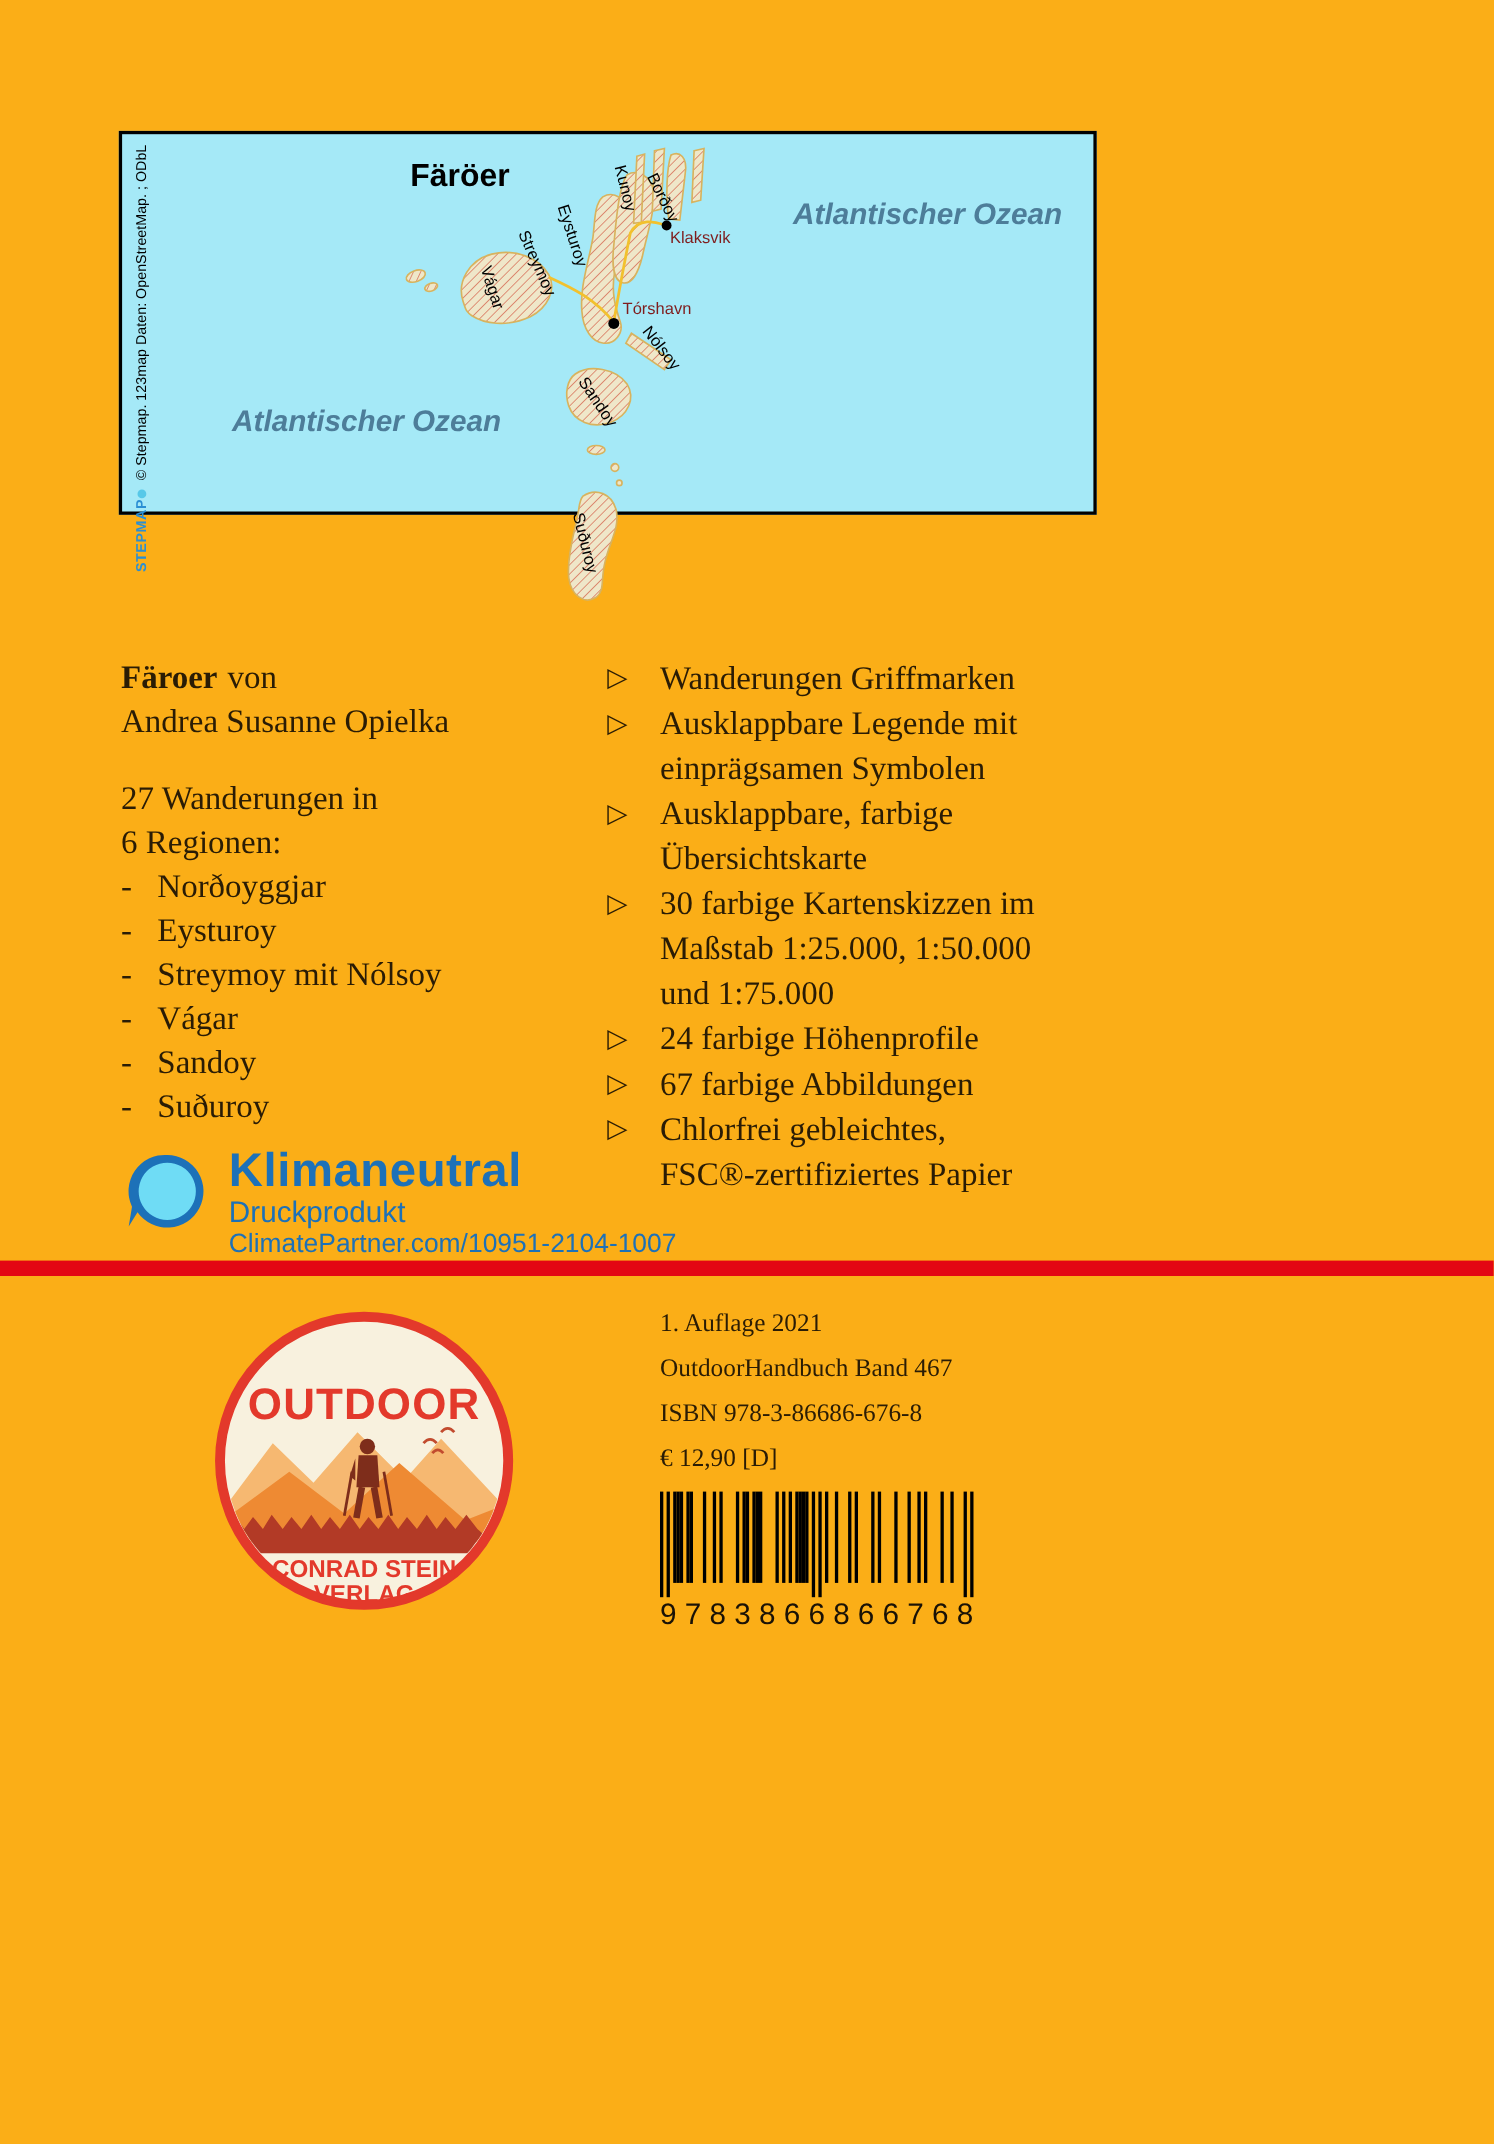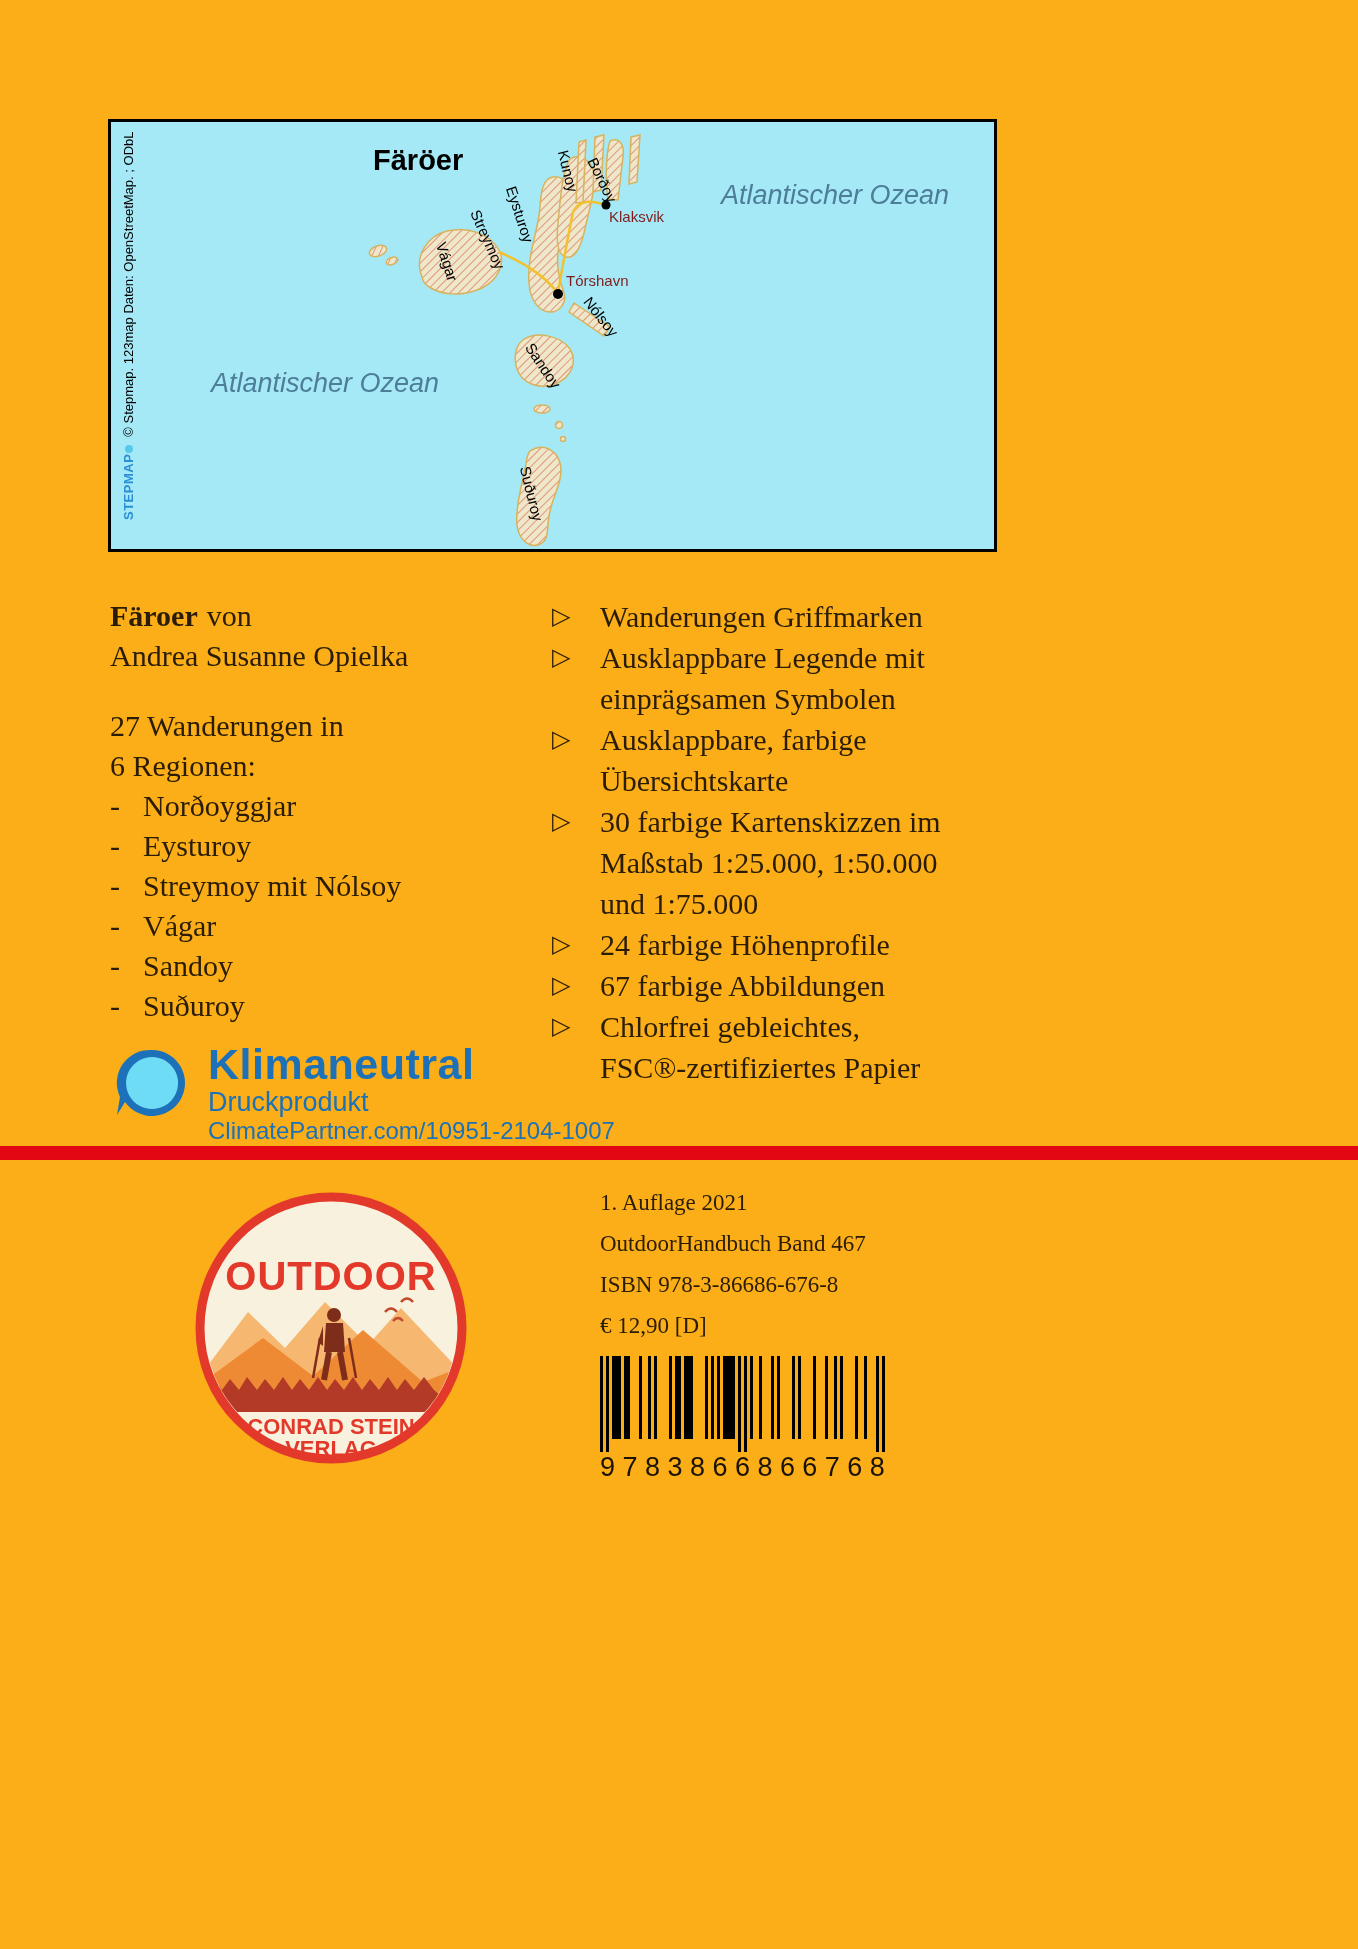--- a/index.html
+++ b/index.html
@@ -8,31 +8,31 @@
     background:#FBAE17;
     font-family:"Liberation Serif", serif;
     color:#2A1C05;
     position:relative;
     overflow:hidden;
   }
   .page { position:absolute; inset:0; }
 
   
   .map-panel {
-    position:absolute; left:108px; top:119px; width:889px; height:433px;
+    position:absolute; left:108px; top:119px; width:889px; height:349px;
     background:#A5E9F7; border:3px solid #000;
   }
   .map-svg { position:absolute; left:0; top:0; width:883px; height:427px; }
   .map-title {
     position:absolute; left:262px; top:22px;
     font-family:"Liberation Sans", sans-serif; font-weight:bold; font-size:29px; color:#000;
   }
   .ocean {
     position:absolute; font-family:"Liberation Sans", sans-serif;
-    font-weight:normal; font-style:italic; font-size:27px; color:#4D7D99; white-space:nowrap;text-align:right;
+    font-weight:bold; font-style:italic; font-size:27px; color:#4D7D99; white-space:nowrap;text-align:right;
   }
   .ocean-right { left:610px; top:58px; }
   .ocean-left  { left:100px; top:246px; }
   .island-label {
     position:absolute; font-family:"Liberation Sans", sans-serif; font-size:15px; color:#000;
     transform-origin:0 50%; white-space:nowrap;
   }
   .lbl-0 { left:452px; top:20px;  transform:rotate(76deg); }
   .lbl-1 { left:481px; top:28px;  transform:rotate(64deg); }
   .lbl-2 { left:400px; top:56px;  transform:rotate(72deg); }

